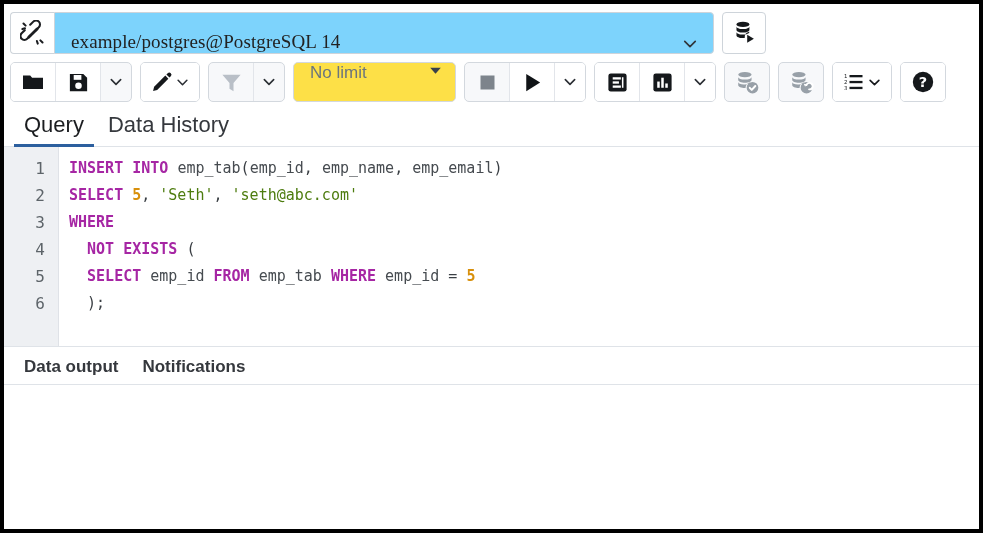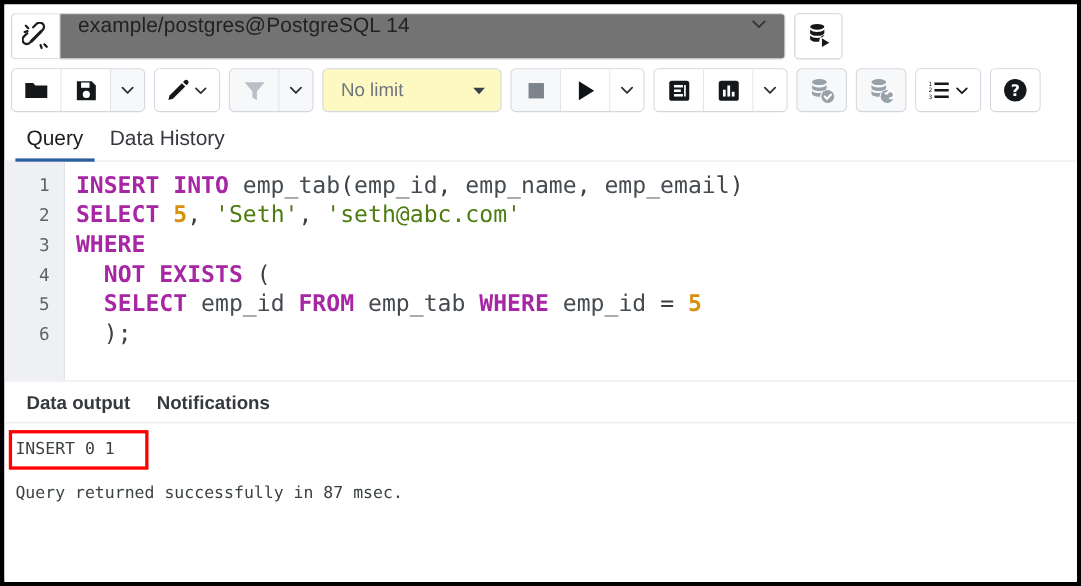--- a/index.html
+++ b/index.html
@@ -28,25 +28,26 @@
   .conn-icon-box {
     width: 44px; height: 42px;
     display: flex; align-items: center; justify-content: center;
     border: 1px solid #ced4da; border-right: none;
     border-radius: 4px 0 0 4px;
     background: #fff;
   }
   .conn-select {
     flex: 0 0 auto;
     width: 660px; height: 42px;
-    display: flex; align-items: flex-start; justify-content: space-between;
+    display: flex; align-items: flex-end; justify-content: space-between;
     border: 1px solid #ced4da;
     border-radius: 0 4px 4px 0;
-    background: #737373;
+    background: #7dd3fc;
     padding: 0 14px 0 16px;
+    font-family: Liberation Serif, serif;
   }
   .conn-text {
     font-size: 19px; color: #222; letter-spacing: .1px;
     white-space: nowrap; overflow: hidden;
   }
   .conn-chevron { color:#30343a; }
   .conn-dbbtn {
     margin-left: 8px;
     width: 44px; height: 42px;
     display:flex; align-items:center; justify-content:center;
@@ -74,39 +75,39 @@
     display: flex; align-items: center; justify-content: center;
     background: transparent;
     border: none;
     padding: 0 9px;
     cursor: pointer;
   }
   .tb.white { background:#ffffff; }
   .sep { width: 1px; height: 38px; background: #e2e5ea; }
   .tb.caret { min-width: 30px; padding: 0 7px; }
   .limitbox {
-    display:flex; align-items:center; justify-content:space-between;
+    display:flex; justify-content:space-between;
     width: 163px; height: 40px;
     border: 1px solid #d3d8de; border-radius: 5px;
-    background: #fef9c3;
+    background: #fde047;
     padding: 0 12px 0 16px;
   }
   .limit-label { font-size: 17px; color: #6c757d; }
   svg { display:block; }
 
   
   .qtabs {
     display: flex; align-items: flex-end;
     height: 40px;
     border-bottom: 1px solid #dfe3e8;
     padding-left: 8px;
     background:#fff;
   }
   .qtab {
-    font-size: 19px; color: #35383d;
+    font-size: 22px; color: #35383d;
     padding: 4px 12px 8px 12px;
     cursor: pointer; position: relative;
   }
   .qtab.active { color:#1b1d20; }
   .qtab.active::after {
     content:""; position:absolute; left:2px; right:2px; bottom:-1px;
     height:3px; background:#2c5f9e;
   }
 
   
@@ -125,21 +126,21 @@
     text-align: right;
   }
   .gutter div {
     font-family: "DejaVu Sans Mono", monospace;
     font-size: 16px; line-height: 27px; color: #5d6469;
     padding-right: 13px;
   }
   .code {
     flex: 1; padding: 8px 0 0 10px;
     font-family: "DejaVu Sans Mono", monospace;
-    font-size: 21px; line-height: 27px;
+    font-size: 15px; line-height: 27px;
     white-space: pre; color: #2a2a2a;
     overflow: hidden;
   }
   .kw   { color: #a626a4; font-weight: bold; }
   .idn  { color: #464b50; }
   .str  { color: #4d7c0f; }
   .num  { color: #d8900c; font-weight: bold; }
   .pun  { color: #3a3f44; }
 
   
@@ -411,21 +412,15 @@
 
   <div class="otabs">
     <div class="otab">
       <span>Data output</span>
     </div>
     <div class="otab">
       <span>Notifications</span>
     </div>
   </div>
 
-  <div class="messages">
-    <div class="msg-line">INSERT 0 1</div>
-    <div class="msg-gap"></div>
-    <div class="msg-line">Query returned successfully in 87 msec.</div>
-    <div class="redbox" style="border-color: rgb(255, 0, 0);"></div>
-  </div>
 
  </div>
 </div>
 
 </body></html>

